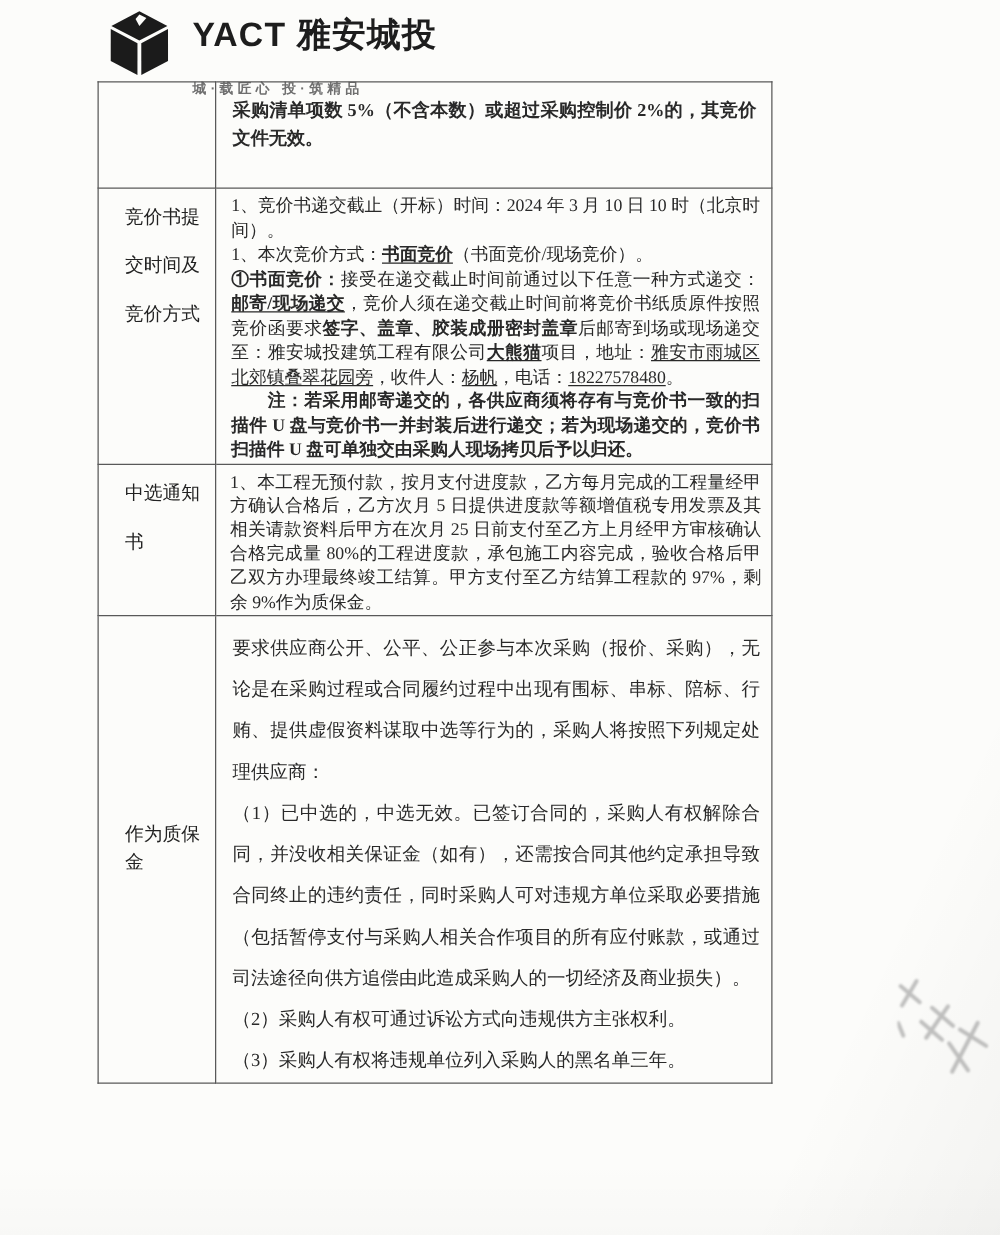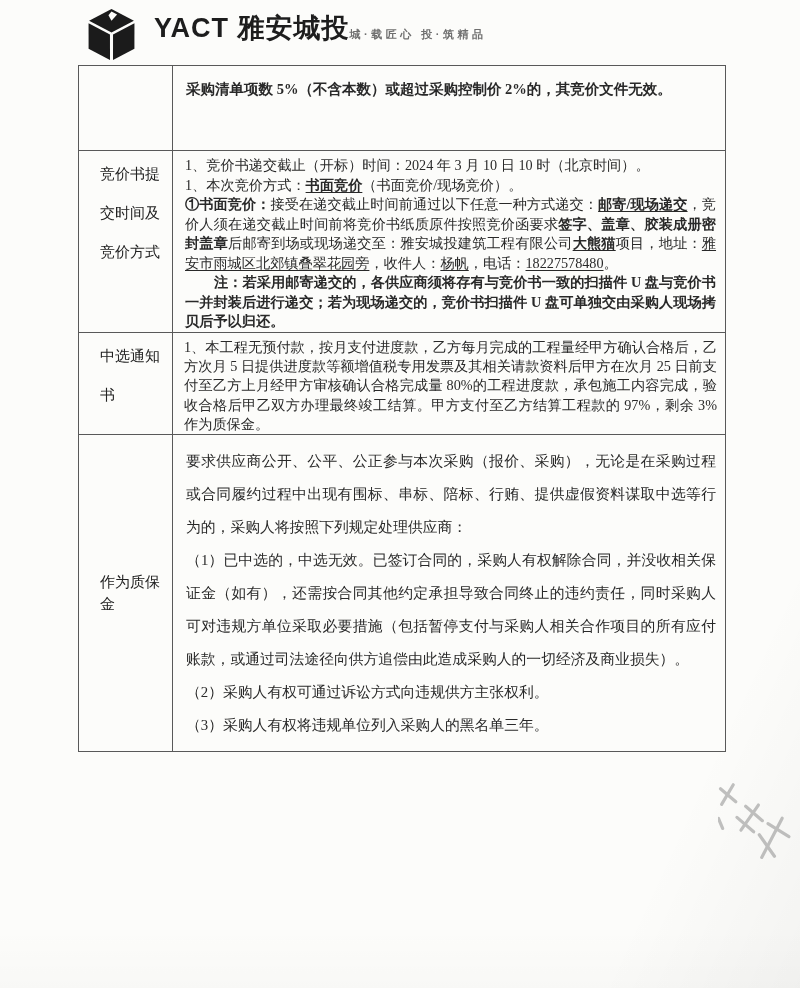--- a/index.html
+++ b/index.html
@@ -8,34 +8,34 @@
     background:#fcfcfa;
     font-family:"Liberation Serif","DejaVu Serif",serif;
     color:#2b2b2b;
   }
   .scan-shade{position:absolute;inset:0;pointer-events:none;
     background:linear-gradient(115deg, rgba(0,0,0,0) 84%, rgba(0,0,0,0.035) 100%),
                linear-gradient(0deg, rgba(0,0,0,0.015) 0%, rgba(0,0,0,0) 6%);}
   
   .logo{position:absolute;left:84px;top:7px;display:flex;align-items:flex-start;gap:15px}
   .cube{width:55px;height:55px;flex:0 0 auto}
-  .brand-text{display:flex;}
+  .brand-text{display:flex;flex-direction:column}
   .brand-name{
     font-family:"Liberation Sans","DejaVu Sans",sans-serif;
     font-weight:bold;font-size:27px;line-height:30px;letter-spacing:1px;
     color:#1d1d1d;margin-top:6px;white-space:nowrap;
   }
   .brand-tagline{
     font-family:"Liberation Sans","DejaVu Sans",sans-serif;
     font-size:11px;font-weight:bold;letter-spacing:3.5px;color:#6f6f6f;margin-top:20px;
     white-space:nowrap;
   }
   
   table.doc{
-    position:absolute;left:78px;top:65px;width:648px;
+    position:absolute;left:78px;top:65px;width:540px;
     border-collapse:collapse;table-layout:fixed;
   }
   table.doc td{border:1px solid #595959;overflow:hidden}
   col.c-hd{width:94px}
   tr.r0{height:85px} tr.r1{height:182px} tr.r2{height:101px}
   tr.r3{height:207px} tr.r4{height:317px}
   td.hd{
     vertical-align:top;font-weight:normal;font-size:15px;color:#222;
     padding:4px 4px 0 21px;line-height:39px;
   }
@@ -89,21 +89,21 @@
     <td class="ct">
           <p><span>1、竞价书递交截止（开标）时间：2024 年 3 月 10 日 10 时（北京时间）。</span></p>
           <p><span>1、本次竞价方式：</span><span class="b u">书面竞价</span><span>（书面竞价/现场竞价）。</span></p>
           <p><span class="b">①书面竞价：</span><span>接受在递交截止时间前通过以下任意一种方式递交：</span><span class="b u">邮寄/现场递交</span><span>，竞价人须在递交截止时间前将竞价书纸质原件按照竞价函要求</span><span class="b">签字、盖章、胶装成册密封盖章</span><span>后邮寄到场或现场递交至：雅安城投建筑工程有限公司</span><span class="b u">大熊猫</span><span>项目，地址：</span><span class="u">雅安市雨城区北郊镇叠翠花园旁</span><span>，收件人：</span><span class="u">杨帆</span><span>，电话：</span><span class="u">18227578480</span><span>。</span></p>
           <p class="indent"><span class="b">注：若采用邮寄递交的，各供应商须将存有与竞价书一致的扫描件 U 盘与竞价书一并封装后进行递交；若为现场递交的，竞价书扫描件 U 盘可单独交由采购人现场拷贝后予以归还。</span></p>
         </td>
   </tr>
   <tr class="r2">
     <td class="hd">中选通知书</td>
     <td class="ct">
-          <p><span>1、本工程无预付款，按月支付进度款，乙方每月完成的工程量经甲方确认合格后，乙方次月 5 日提供进度款等额增值税专用发票及其相关请款资料后甲方在次月 25 日前支付至乙方上月经甲方审核确认合格完成量 80%的工程进度款，承包施工内容完成，验收合格后甲乙双方办理最终竣工结算。甲方支付至乙方结算工程款的 97%，剩余 3%作为质保金。</span></p>
+          <p><span>1、本工程无预付款，按月支付进度款，乙方每月完成的工程量经甲方确认合格后，乙方次月 5 日提供进度款等额增值税专用发票及其相关请款资料后甲方在次月 25 日前支付至乙方上月经甲方审核确认合格完成量 80%的工程进度款，承包施工内容完成，验收合格后甲乙双方办理最终竣工结算。甲方支付至乙方结算工程款的 97%，剩余 9%作为质保金。</span></p>
         </td>
   </tr>
   <tr class="r4">
     <td class="hd">作为质保金</td>
     <td class="ct">
           <p><span>要求供应商公开、公平、公正参与本次采购（报价、采购），无论是在采购过程或合同履约过程中出现有围标、串标、陪标、行贿、提供虚假资料谋取中选等行为的，采购人将按照下列规定处理供应商：</span></p>
           <p><span>（1）已中选的，中选无效。已签订合同的，采购人有权解除合同，并没收相关保证金（如有），还需按合同其他约定承担导致合同终止的违约责任，同时采购人可对违规方单位采取必要措施（包括暂停支付与采购人相关合作项目的所有应付账款，或通过司法途径向供方追偿由此造成采购人的一切经济及商业损失）。</span></p>
           <p><span>（2）采购人有权可通过诉讼方式向违规供方主张权利。</span></p>
           <p><span>（3）采购人有权将违规单位列入采购人的黑名单三年。</span></p>
         </td>

